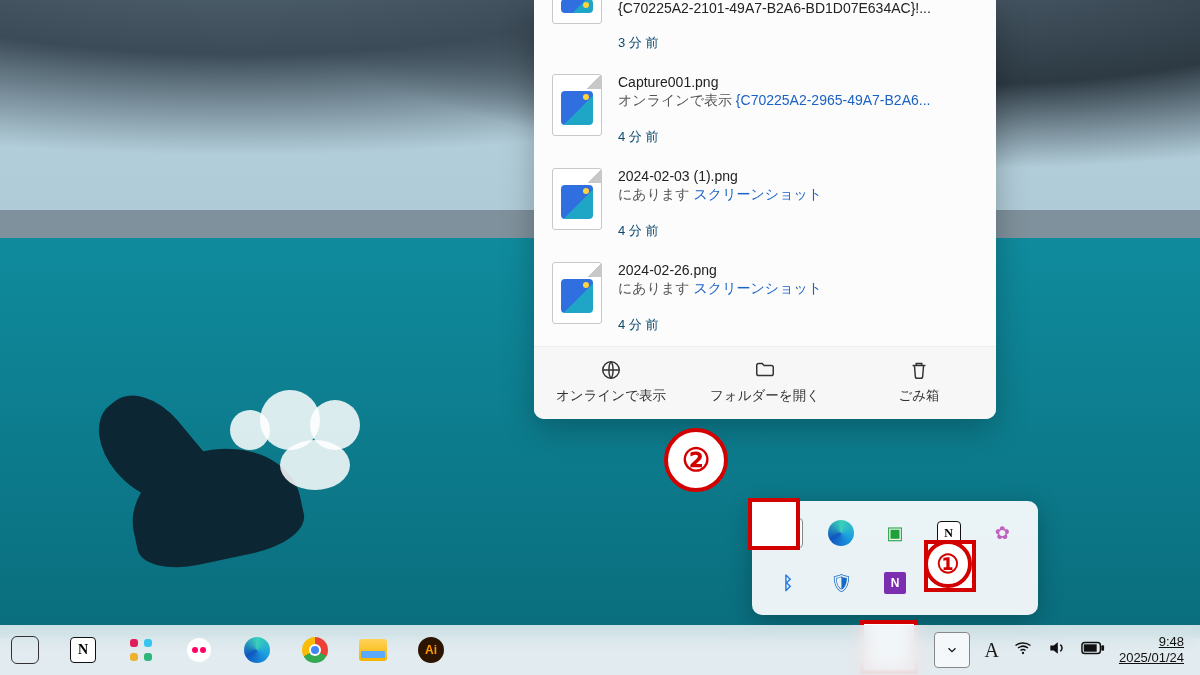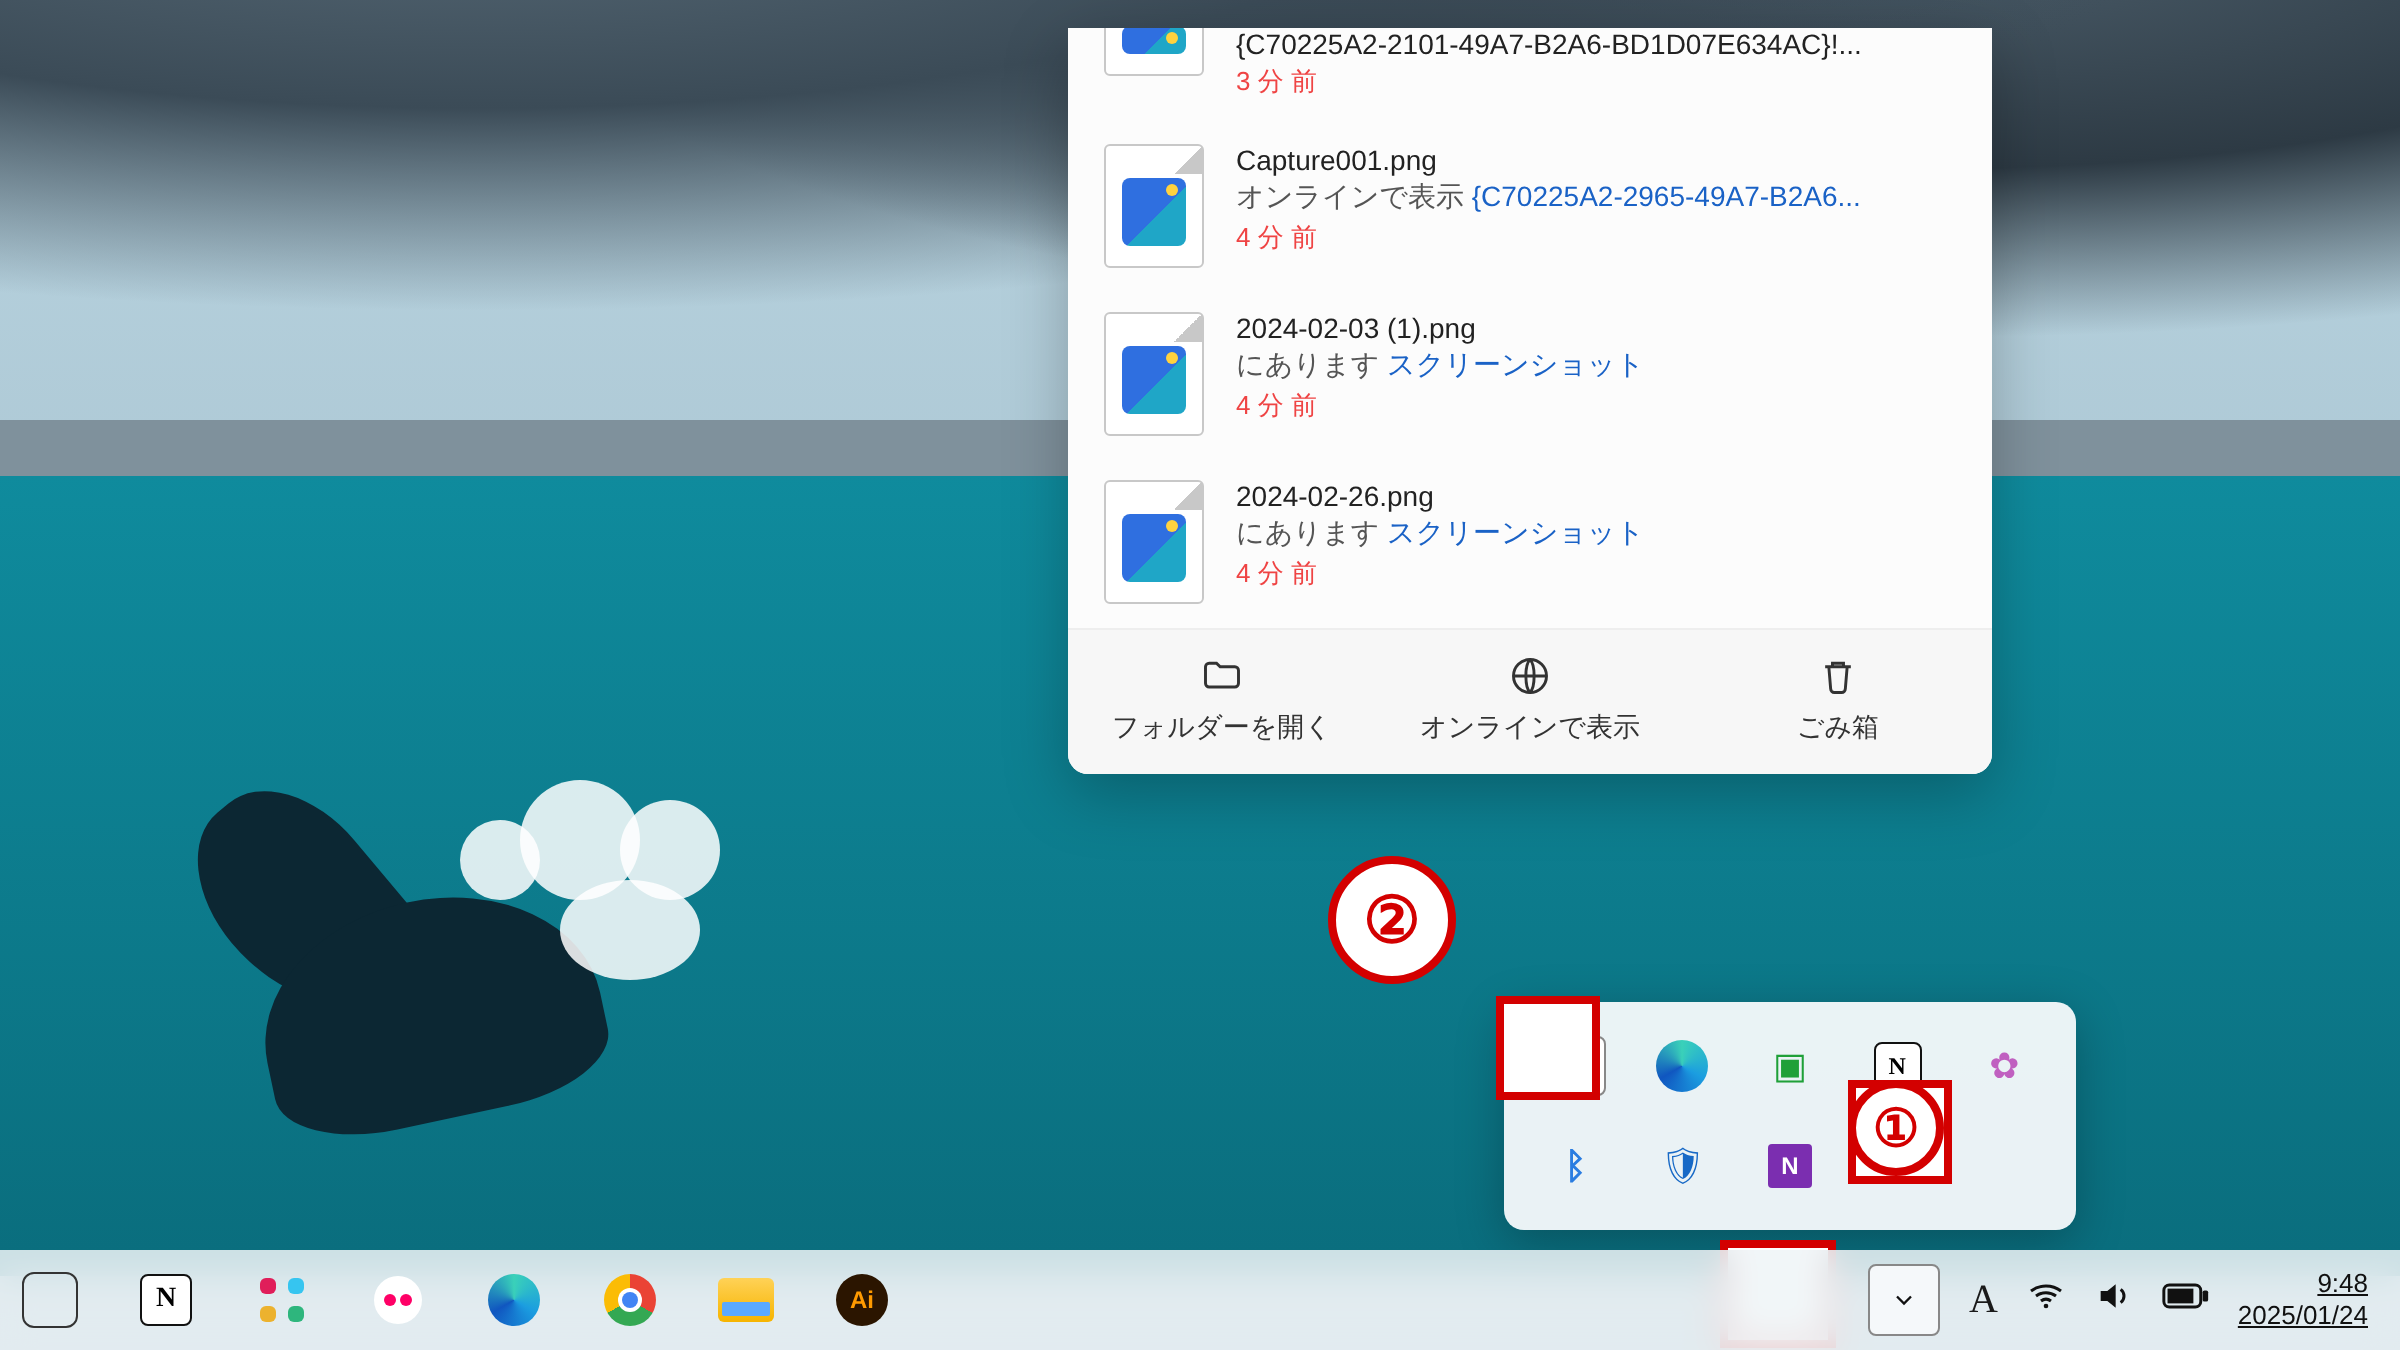--- a/index.html
+++ b/index.html
@@ -33,31 +33,31 @@
   .systray{display:flex;align-items:center;gap:14px;margin-right:6px;color:#1a1a1a;}
   .systray .glyph{font-size:16px;}
   .chevbox{width:34px;height:34px;border:1px solid #888;border-radius:4px;background:#f5f8fa;display:flex;align-items:center;justify-content:center;}
   .clock{line-height:1.2;text-align:right;font-size:13px;color:#111;text-decoration:underline;}
 
   
   .overflow{position:absolute;right:162px;bottom:60px;width:258px;background:rgba(244,248,250,.96);border-radius:10px;box-shadow:0 6px 24px rgba(0,0,0,.25);padding:12px 14px;display:grid;grid-template-columns:repeat(5,1fr);grid-auto-rows:40px;gap:10px;align-items:center;justify-items:center;}
   .overflow .ti{width:28px;height:28px;display:flex;align-items:center;justify-content:center;font-size:18px;border-radius:4px;}
 
   
-  .flyout{position:absolute;left:534px;top:14px;width:462px;background:#fcfcfc;border-radius:0 0 10px 10px;box-shadow:0 10px 32px rgba(0,0,0,.25);overflow:hidden;}
+  .flyout{position:absolute;left:534px;top:0;width:462px;background:#fcfcfc;border-radius:0 0 10px 10px;box-shadow:0 10px 32px rgba(0,0,0,.25);overflow:hidden;}
   .file-row{display:flex;gap:16px;padding:10px 18px 12px;align-items:flex-start;}
   .thumb{width:48px;height:60px;border:1px solid #c8c8c8;border-radius:3px;background:#fff;position:relative;flex:none;}
   .thumb::before{content:"";position:absolute;right:0;top:0;width:14px;height:14px;background:linear-gradient(135deg,transparent 50%,#c8c8c8 50%);}
   .thumb .pict{position:absolute;left:8px;top:16px;right:8px;bottom:10px;border-radius:4px;background:linear-gradient(135deg,#2f6fe0 0 55%,#1fa6c7 55% 100%);}
   .thumb .pict::after{content:"";position:absolute;right:4px;top:3px;width:6px;height:6px;border-radius:50%;background:#ffd23f;}
   .fmeta{flex:1;min-width:0;font-size:14px;color:#222;}
   .fmeta .title{font-weight:400;white-space:nowrap;overflow:hidden;text-overflow:ellipsis;}
   .fmeta .sub{color:#555;margin-top:2px;white-space:nowrap;overflow:hidden;text-overflow:ellipsis;}
   .fmeta .sub a{color:#1a62c6;text-decoration:none;}
-  .fmeta .time{color:#ef4444;font-size:13px;margin-top:2px;}
+  .fmeta .time{color:#0c4a6e;font-size:13px;margin-top:18px;}
   .fly-actions{display:flex;border-top:1px solid #eee;background:#f7f7f7;}
   .fly-actions .act{flex:1;text-align:center;padding:12px 4px 14px;font-size:13.5px;color:#333;display:flex;flex-direction:column;align-items:center;gap:6px;}
   .fly-actions .act svg{width:22px;height:22px;stroke:#333;fill:none;stroke-width:1.6;}
 
   
   .callout{position:absolute;border:4px solid #d30000;background:#fff;display:flex;align-items:center;justify-content:center;}
   .bubble{position:absolute;width:56px;height:56px;border:4px solid #d30000;border-radius:50%;background:#fff;display:flex;align-items:center;justify-content:center;color:#d30000;font-weight:800;font-size:32px;font-family:Arial,sans-serif;}
 
   
   .ic-edge{background:conic-gradient(#3ad1b9,#1b9de0,#1056c0,#3ad1b9);border-radius:50%;width:26px;height:26px;}
@@ -126,32 +126,32 @@
     <div class="thumb" data-name="file-thumbnail-icon">
         <div class="pict"></div>
       </div>
     <div class="fmeta">
       <div class="title" data-name="file-title">2024-02-26.png</div>
       <div class="sub" data-name="file-location"><span>にあります </span><a href="#" data-name="file-location-link">スクリーンショット</a></div>
       <div class="time" data-name="file-time">4 分 前</div>
     </div>
   </div>
   <div class="fly-actions" data-name="onedrive-actions">
-    <div class="act" data-name="open-folder-button">
-      <svg viewBox="0 0 24 24" data-name="folder-icon">
-          <path d="M3 7a2 2 0 0 1 2-2h4l2 2h8a2 2 0 0 1 2 2v7a2 2 0 0 1-2 2H5a2 2 0 0 1-2-2z"></path>
-        </svg>
-      <span data-name="open-folder-label">フォルダーを開く</span>
-    </div>
     <div class="act" data-name="view-online-button">
       <svg viewBox="0 0 24 24" data-name="globe-icon">
           <circle cx="12" cy="12" r="9"></circle>
           <path d="M3 12h18M12 3c3 3 3 15 0 18M12 3c-3 3-3 15 0 18"></path>
         </svg>
       <span data-name="view-online-label">オンラインで表示</span>
+    </div>
+    <div class="act" data-name="open-folder-button">
+      <svg viewBox="0 0 24 24" data-name="folder-icon">
+          <path d="M3 7a2 2 0 0 1 2-2h4l2 2h8a2 2 0 0 1 2 2v7a2 2 0 0 1-2 2H5a2 2 0 0 1-2-2z"></path>
+        </svg>
+      <span data-name="open-folder-label">フォルダーを開く</span>
     </div>
     <div class="act" data-name="recycle-bin-button">
       <svg viewBox="0 0 24 24" data-name="trash-icon">
           <path d="M5 7h14M9 7V5h6v2M7 7l1 12a2 2 0 0 0 2 2h4a2 2 0 0 0 2-2l1-12"></path>
         </svg>
       <span data-name="recycle-bin-label">ごみ箱</span>
     </div>
   </div>
 </div>
 

